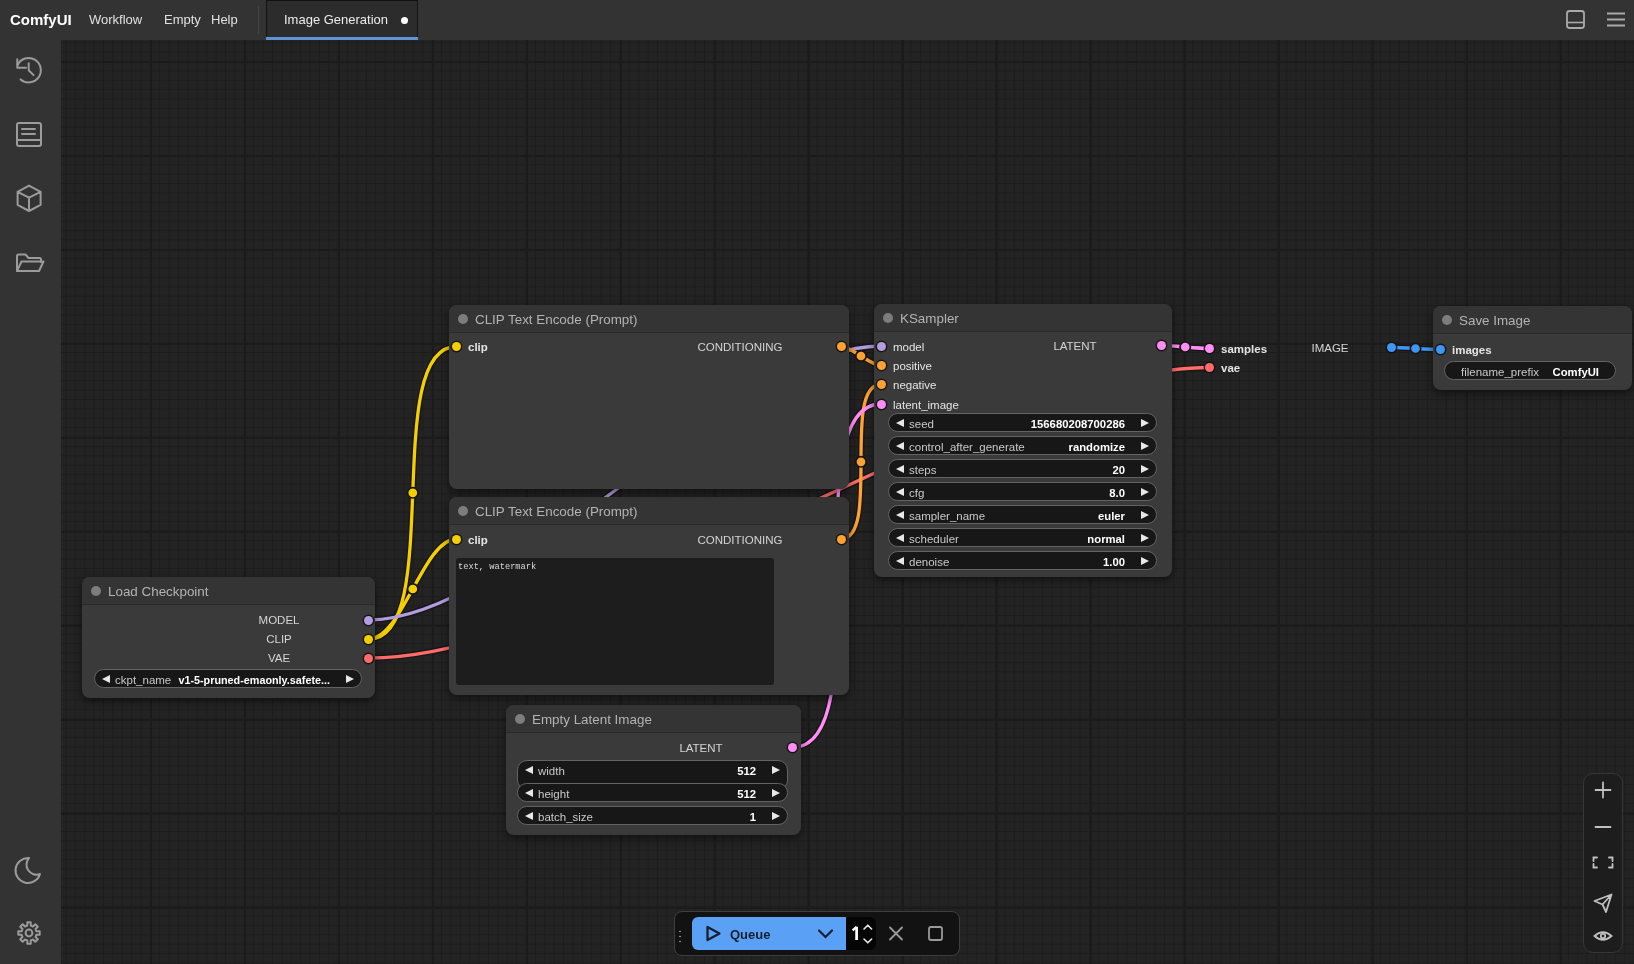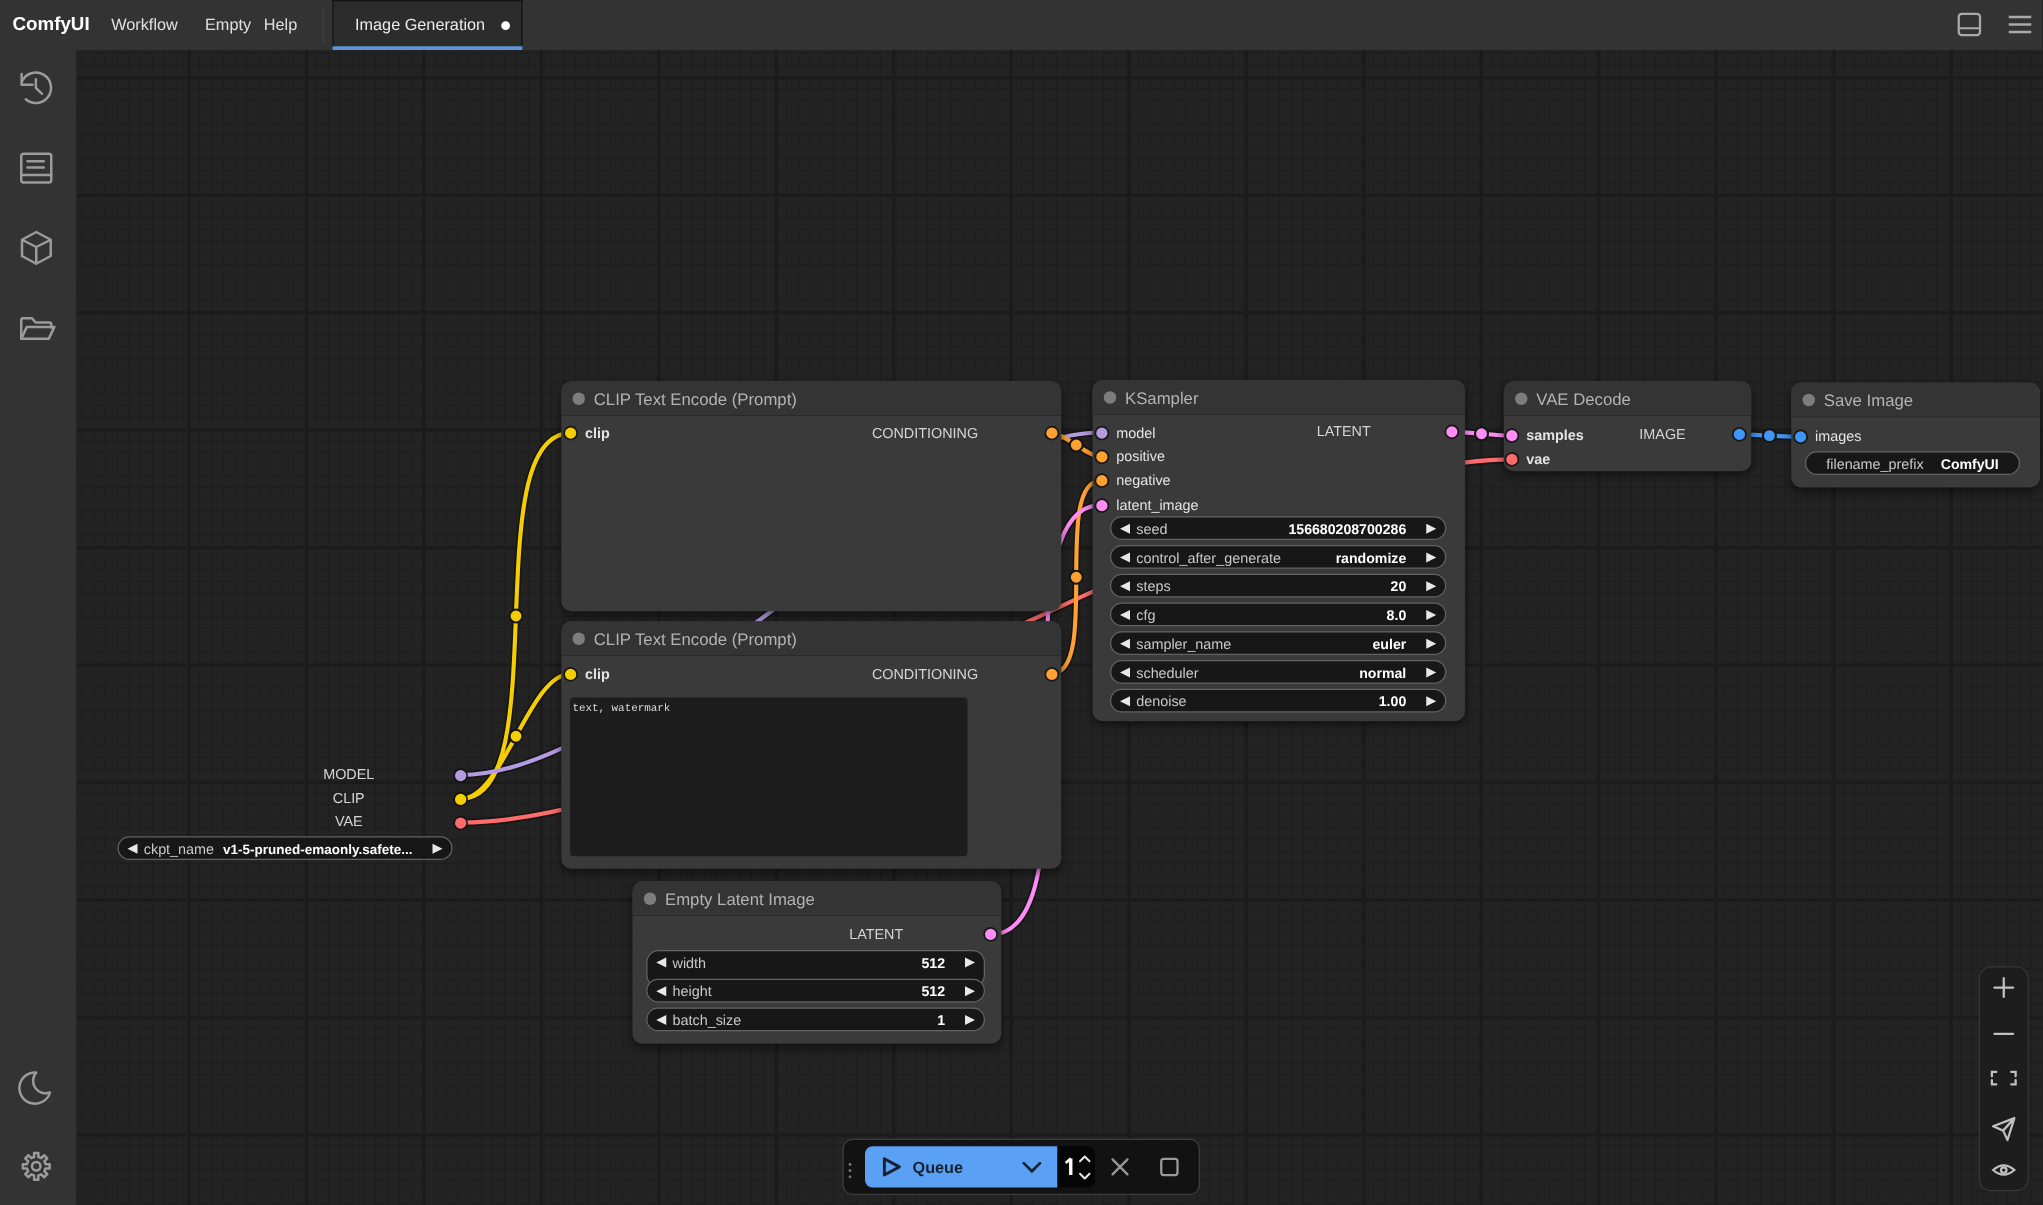--- a/index.html
+++ b/index.html
@@ -60,20 +60,26 @@
 <circle cx="412.8" cy="492.8" r="5.2" fill="#f5ce00" stroke="#161616" stroke-width="1.7"></circle>
 <circle cx="412.8" cy="589.0" r="5.2" fill="#f5ce00" stroke="#161616" stroke-width="1.7"></circle>
 <circle cx="625.0" cy="483.0" r="5.2" fill="#b49ce0" stroke="#161616" stroke-width="1.7"></circle>
 <circle cx="789.2" cy="512.8" r="5.2" fill="#ff6b6b" stroke="#161616" stroke-width="1.7"></circle>
 <circle cx="861.0" cy="356.0" r="5.2" fill="#ffa232" stroke="#161616" stroke-width="1.7"></circle>
 <circle cx="861.0" cy="461.8" r="5.2" fill="#ffa232" stroke="#161616" stroke-width="1.7"></circle>
 <circle cx="836.8" cy="575.8" r="5.2" fill="#ff8df5" stroke="#161616" stroke-width="1.7"></circle>
 <circle cx="1185.2" cy="347.0" r="5.2" fill="#ff8df5" stroke="#161616" stroke-width="1.7"></circle>
 <circle cx="1415.5" cy="348.5" r="5.2" fill="#3f96f5" stroke="#161616" stroke-width="1.7"></circle>
     </svg>
+<div class="node" style="left:82px;top:577px;width:293px;height:121px">
+<div class="nt">
+        <div class="c"></div>
+        <div class="t">Load Checkpoint</div>
+      </div>
+    </div>
 <div class="dot" style="left:364.0px;top:615.5px;background:#b49ce0"></div>
     <div class="outl" style="left:200px;top:613px;width:158px">MODEL</div>
 <div class="dot" style="left:364.0px;top:634.5px;background:#f5ce00"></div>
     <div class="outl" style="left:200px;top:632px;width:158px">CLIP</div>
 <div class="dot" style="left:364.0px;top:653.5px;background:#ff6b6b"></div>
     <div class="outl" style="left:200px;top:651px;width:158px">VAE</div>
 <div class="wg" style="left:94px;top:669.0px;width:268px;height:19px">
       <span class="arl"></span>
       <span class="arr"></span>
       <span class="wl" style="left:20px">ckpt_name</span>
@@ -177,40 +183,34 @@
       <span class="arr"></span>
       <span class="wl" style="left:20px">scheduler</span>
       <span class="wv" style="right:31px">normal</span>
     </div>
 <div class="wg" style="left:888px;top:550.8px;width:269px;height:19px">
       <span class="arl"></span>
       <span class="arr"></span>
       <span class="wl" style="left:20px">denoise</span>
       <span class="wv" style="right:31px">1.00</span>
     </div>
-<div class="node" style="left:1203px;top:305px;width:198px;height:72px">
-<div class="nt">
-        <div class="c"></div>
-        <div class="t">VAE Decode</div>
-      </div>
-    </div>
 <div class="dot" style="left:1205.0px;top:344.0px;background:#ff8df5"></div>
     <div class="inl" style="left:1221px;top:342px;font-weight:bold">samples</div>
 <div class="dot" style="left:1205.0px;top:363.0px;background:#ff6b6b"></div>
     <div class="inl" style="left:1221px;top:361px;font-weight:bold">vae</div>
 <div class="dot" style="left:1386.5px;top:343.0px;background:#3f96f5"></div>
     <div class="outl" style="left:1280px;top:341px;width:100px">IMAGE</div>
 <div class="node" style="left:1433px;top:306px;width:199px;height:84px">
 <div class="nt">
         <div class="c"></div>
         <div class="t">Save Image</div>
       </div>
     </div>
 <div class="dot" style="left:1435.5px;top:345.0px;background:#3f96f5"></div>
-    <div class="inl" style="left:1452px;top:343px;font-weight:normal">images</div>
+    <div class="inl" style="left:1452px;top:343px;font-weight:bold">images</div>
 <div class="wg" style="left:1444px;top:360.5px;width:172px;height:19px">
       <span class="wl" style="left:16px">filename_prefix</span>
       <span class="wv" style="right:16px">ComfyUI</span>
     </div>
 <div id="sidebar"></div>
 <svg width="61" height="964" viewBox="0 0 61 964" style="left:0;top:0">
 <g stroke="#9b9b9b" stroke-width="2" fill="none" stroke-linecap="round" stroke-linejoin="round">
 
 <path d="M17.6 65 A12.2 12.2 0 1 1 20.6 79.4"></path>
 <path d="M17.3 59.2 v8.5 h8.7"></path>

